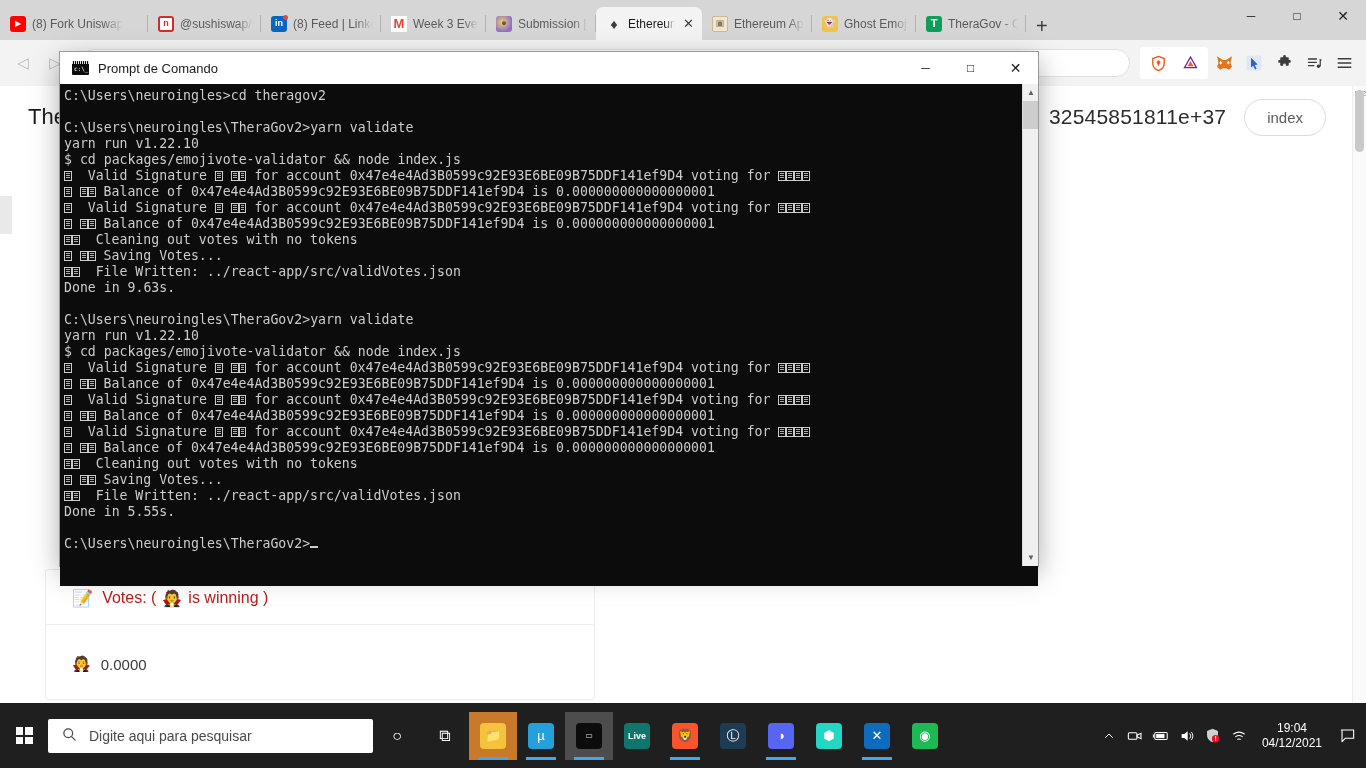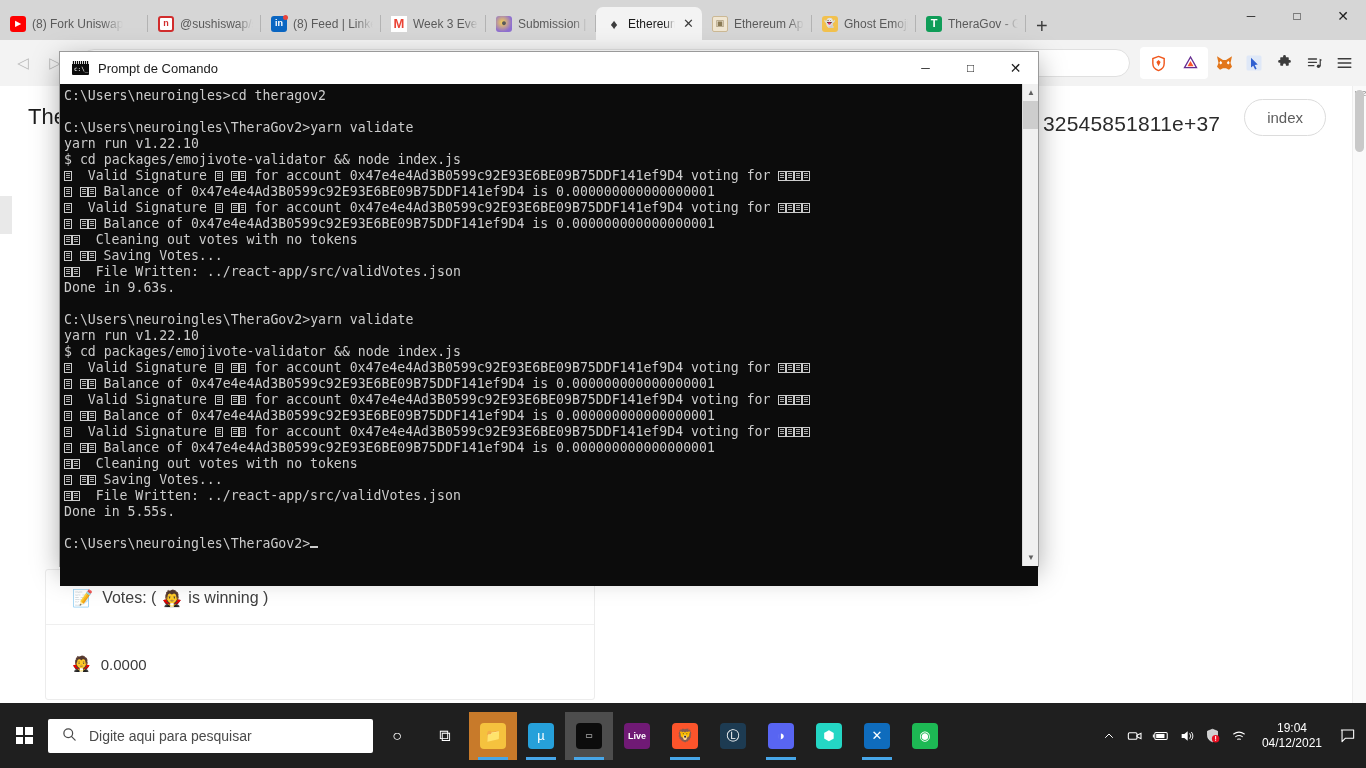--- a/index.html
+++ b/index.html
@@ -73,32 +73,32 @@
   .brave-pill { display:flex; align-items:center; background:#ffffff; border-radius:4px; padding:2px 4px; gap:4px;}
 
   
   .page { position: absolute; left: 0; top: 86px; width: 1366px; height: 634px; background: #ffffff; overflow: hidden; }
   .app-header {
     position: absolute; left: 0; top: 0; width: 1352px; height: 62px;
     display: flex; align-items: center; justify-content: space-between;
     padding: 0 26px 0 28px;
   }
   .app-title { font-size: 22px; color: #1c1c1c; font-weight: 400; }
-  .header-right { display: flex; align-items: flex-end; gap: 24px; }
+  .header-right { display: flex; align-items: center; gap: 18px; }
   .balance { font-size: 21px; color: #2b2b2b; letter-spacing: .2px; }
   .logout-btn {
     border: 1px solid #dcdcdc; border-radius: 22px;
     padding: 9px 22px; font-size: 15px; color: #5d5d5d; background:#fff;
   }
   .card {
     position: absolute; left: 45px; top: 483px; width: 550px;
     background: #ffffff; border: 1px solid #ececec; border-radius: 3px;
   }
   .card-head { padding: 18px 22px 16px 26px; border-bottom: 1px solid #efefef; display:flex; align-items:center; gap:9px; }
-  .card-head-text { font-size: 16px; color: #404040; display:flex; align-items:center; gap:6px;}
+  .card-head-text { font-size: 16px; color: #b91c1c; display:flex; align-items:center; gap:6px;}
   .card-body { padding: 30px 22px 26px 26px; display:flex; align-items:center; gap:10px; }
   .vote-amount { font-size: 15px; color: #3a3a3a; }
   .emoji { font-family: "DejaVu Sans", sans-serif; }
   .page-scrollbar { position:absolute; right:0; top:0; width:14px; height:634px; background:#fafafa; border-left:1px solid #eee;}
   .page-scrollbar .thumb { position:absolute; right:2px; top:4px; width:9px; height:62px; background:#c9c9c9; border-radius:5px;}
   .page-scrollbar .arrow { position:absolute; left:2px; font-size:8px; color:#777; }
 
   
   .left-sliver { position:absolute; left:0; top:110px; width:12px; height:38px; background:#e9e9e9; }
 
@@ -385,21 +385,21 @@
         <div class="tb-task hl-orange run">
           <span class="icoimg" style="background: rgb(245, 194, 62);">📁</span>
         </div>
         <div class="tb-task run">
           <span class="icoimg" style="background: rgb(38, 160, 218);">µ</span>
         </div>
         <div class="tb-task hl-grey run">
           <span class="icoimg" style="background: rgb(12, 12, 12); font-size: 8px; color: rgb(224, 224, 224);">▭</span>
         </div>
         <div class="tb-task">
-          <span class="icoimg" style="background: #701a75; font-size: 9px; font-weight: bold;">Live</span>
+          <span class="icoimg" style="background: #0f766e; font-size: 9px; font-weight: bold;">Live</span>
         </div>
         <div class="tb-task run">
           <span class="icoimg" style="background: rgb(251, 84, 43);">🦁</span>
         </div>
         <div class="tb-task">
           <span class="icoimg" style="background: rgb(29, 59, 82);">Ⓛ</span>
         </div>
         <div class="tb-task run">
           <span class="icoimg" style="background: rgb(88, 101, 242);">◑</span>
         </div>

